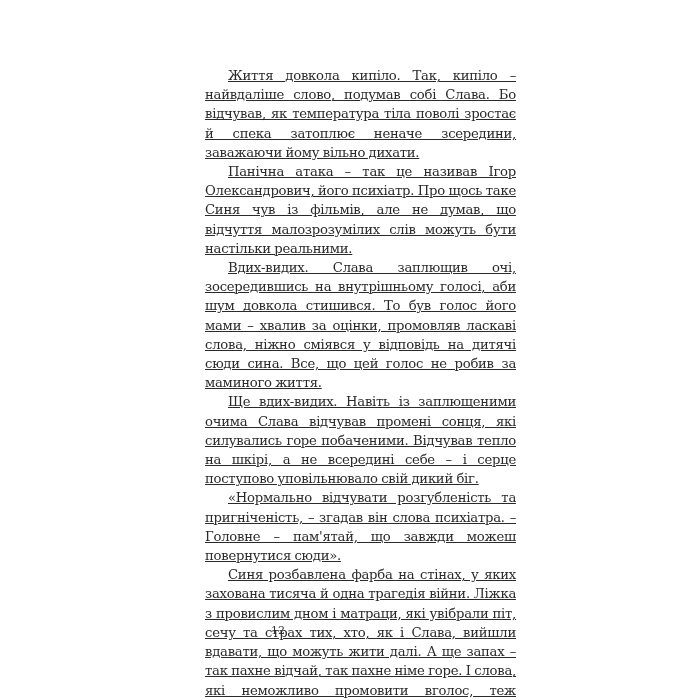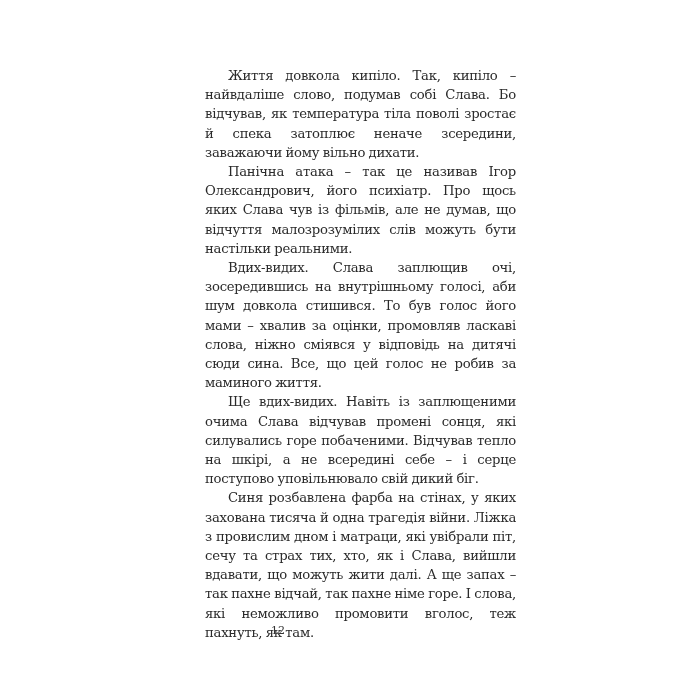--- a/index.html
+++ b/index.html
@@ -29,38 +29,40 @@
       line-height: 19.2px;
       color: #2a2a2a;
       text-align: justify;
       letter-spacing: -0.25px;
       word-spacing: -0.5px;
     }
     .text-block p {
       margin: 0;
       text-indent: 23px;
       hyphens: manual;
+      text-decoration: underline;
     }
     .page-number {
       position: absolute;
       left: 0;
       width: 556px;
       top: 624px;
       text-align: center;
       font-family: "DejaVu Serif", "Liberation Serif", serif;
       font-size: 11px;
       color: #333333;
     }
   </style>
 </head>
 <body>
 
 <div class="page">
   <div class="text-block">
     <p>Життя довкола кипіло. Так, кипіло – найвдаліше слово, подумав собі Слава. Бо відчував, як температура тіла поволі зростає й спека затоплює неначе зсередини, заважаючи йому вільно дихати.</p>
-    <p>Панічна атака – так це називав Ігор Олександрович, його психіатр. Про щось яких Слава чув із фільмів, але не думав, що відчуття малозрозумілих слів можуть бути настільки реальними.</p>
+    <p>Панічна атака – так це називав Ігор Олександрович, його психіатр. Про щось таке Синя чув із фільмів, але не думав, що відчуття малозрозумілих слів можуть бути настільки реальними.</p>
     <p>Вдих-видих. Слава заплющив очі, зосередившись на внутрішньому голосі, аби шум довкола стишився. То був голос його мами – хвалив за оцінки, промовляв ласкаві слова, ніжно сміявся у відповідь на дитячі сюди сина. Все, що цей голос не робив за маминого життя.</p>
     <p>Ще вдих-видих. Навіть із заплющеними очима Слава відчував промені сонця, які силувались горе по­баченими. Відчував тепло на шкірі, а не всередині себе – і серце поступово уповільнювало свій дикий біг.</p>
+    <p>«Нормально відчувати розгубленість та пригніче­ність, – згадав він слова психіатра. – Головне – пам'ятай, що завжди можеш повернутися сюди».</p>
     <p>Синя розбавлена фарба на стінах, у яких захована тисяча й одна трагедія війни. Ліжка з провислим дном і матраци, які увібрали піт, сечу та страх тих, хто, як і Слава, вийшли вдавати, що можуть жити далі. А ще запах – так пахне відчай, так пахне німе горе. І слова, які неможливо промовити вголос, теж пахнуть, як там.</p>
 
   </div>
   <div class="page-number">12</div>
 </div>
 
 </body></html>

